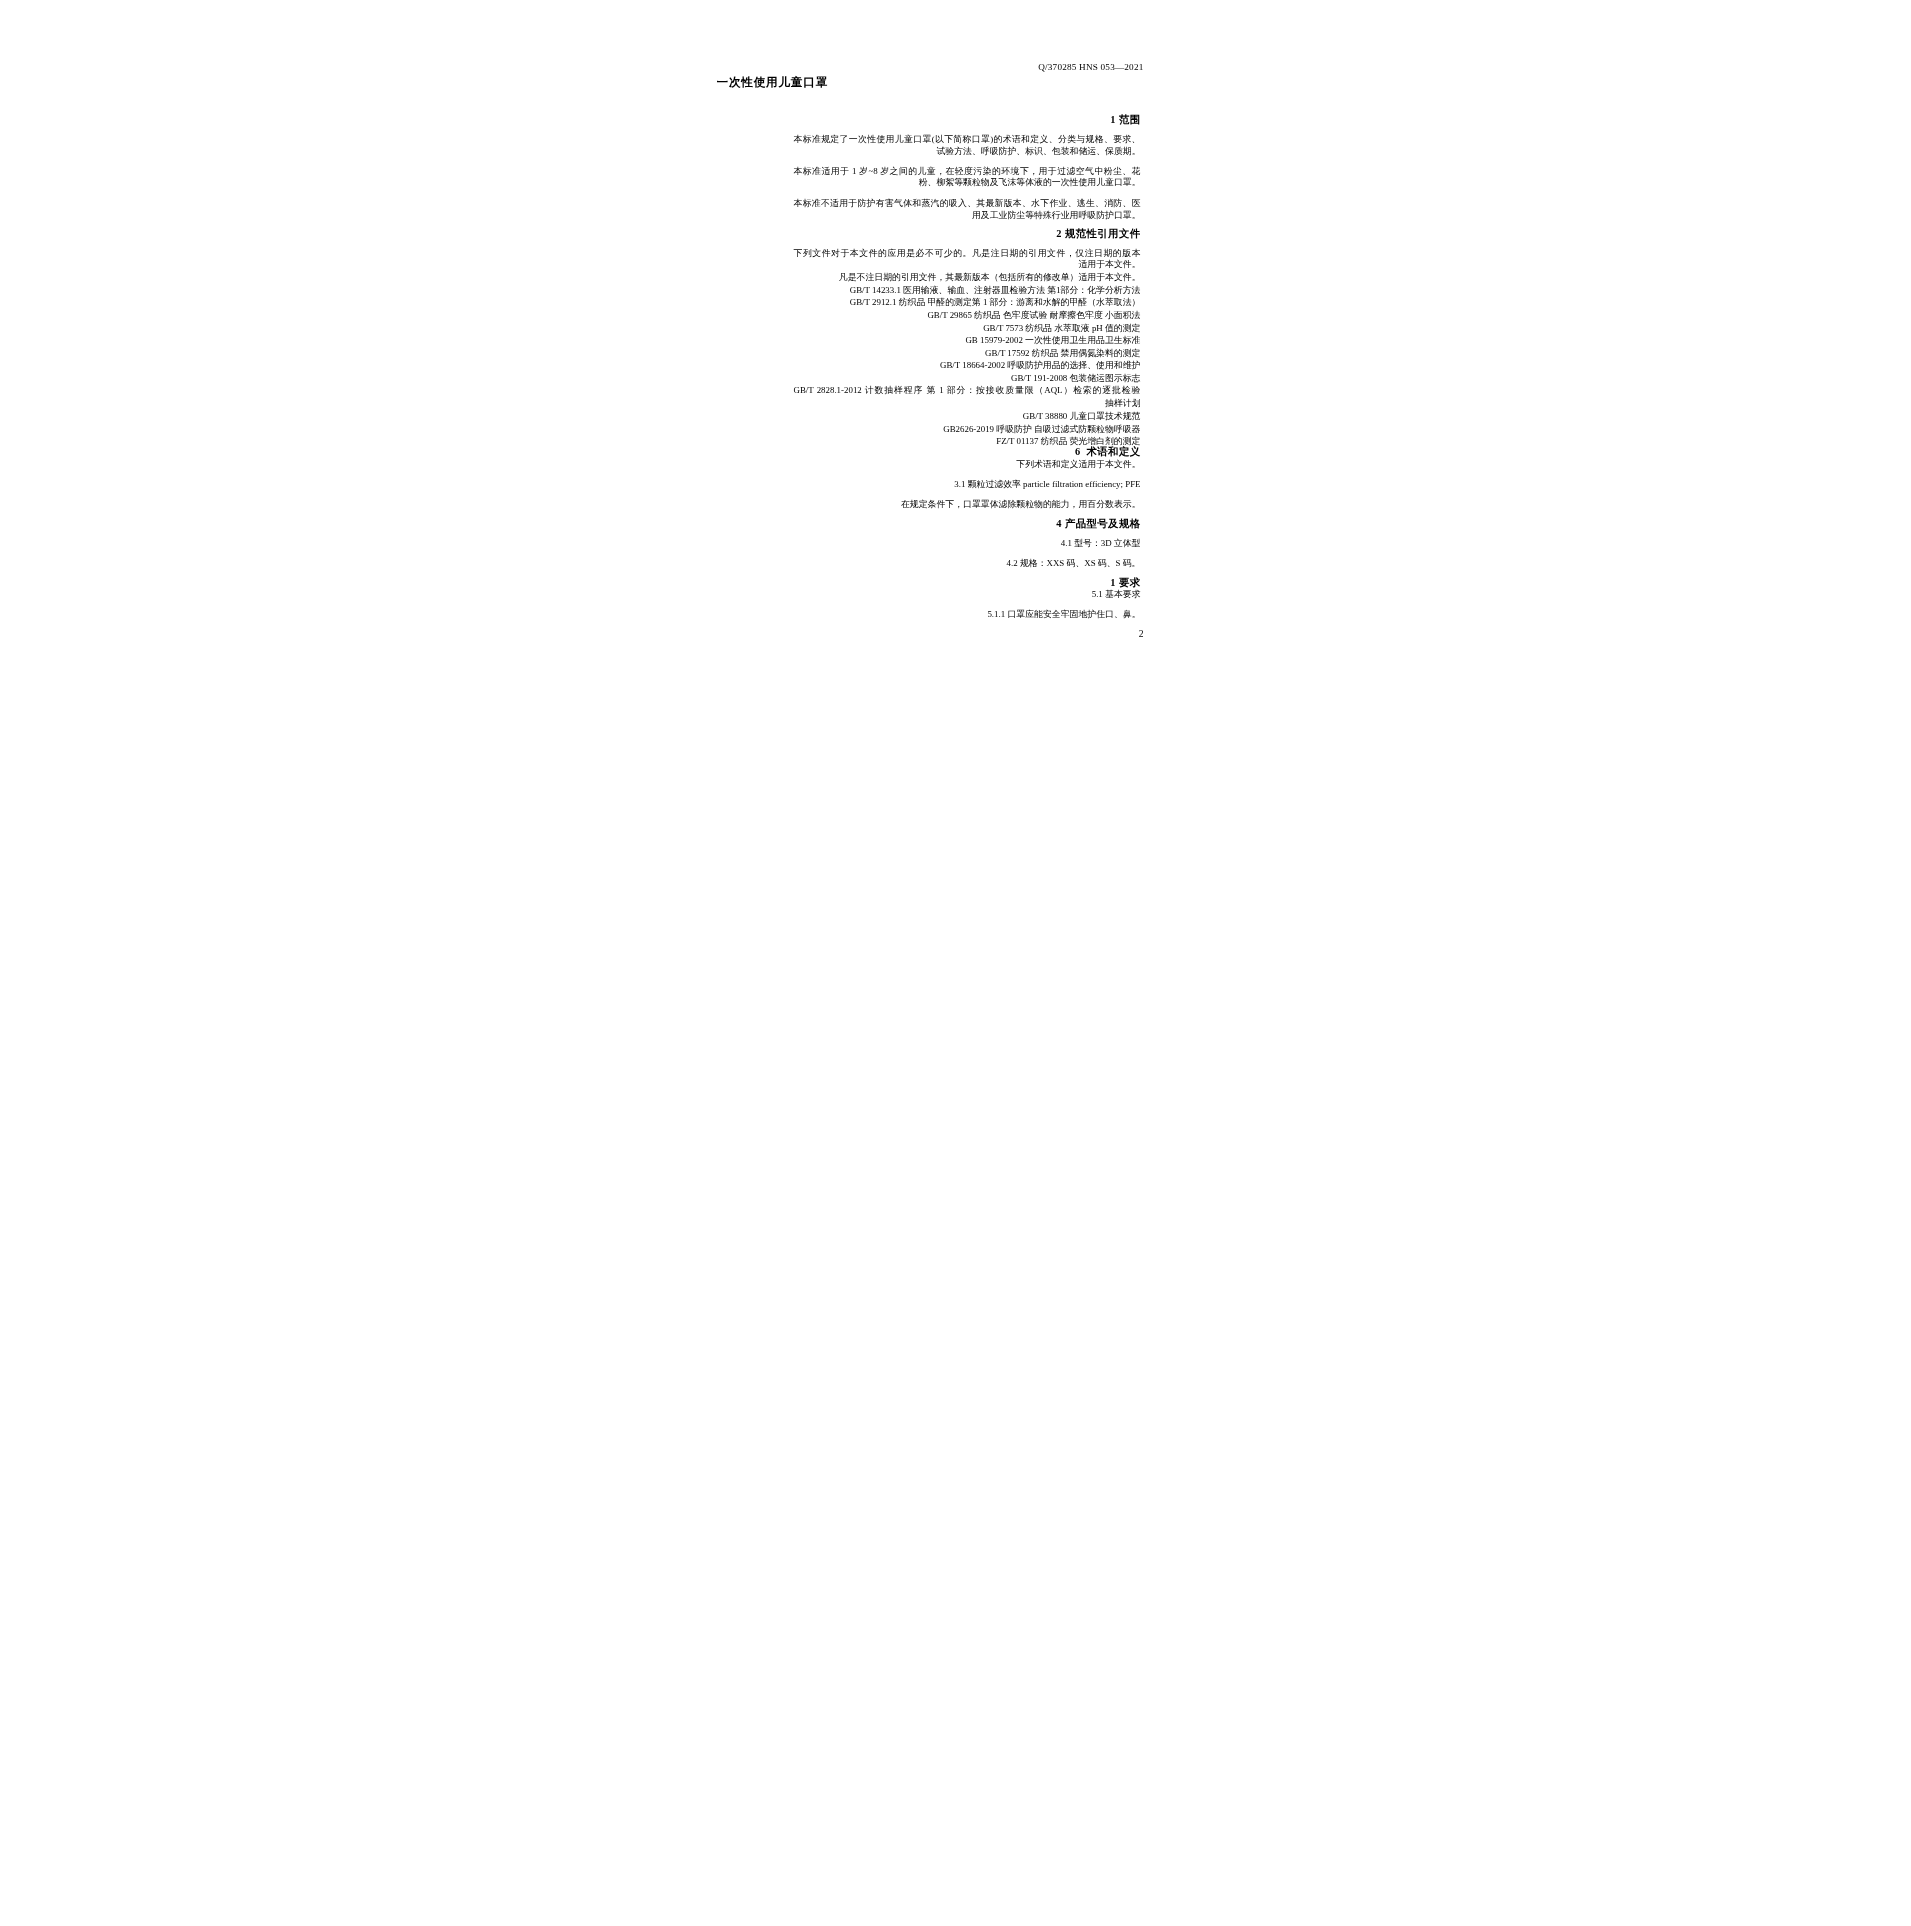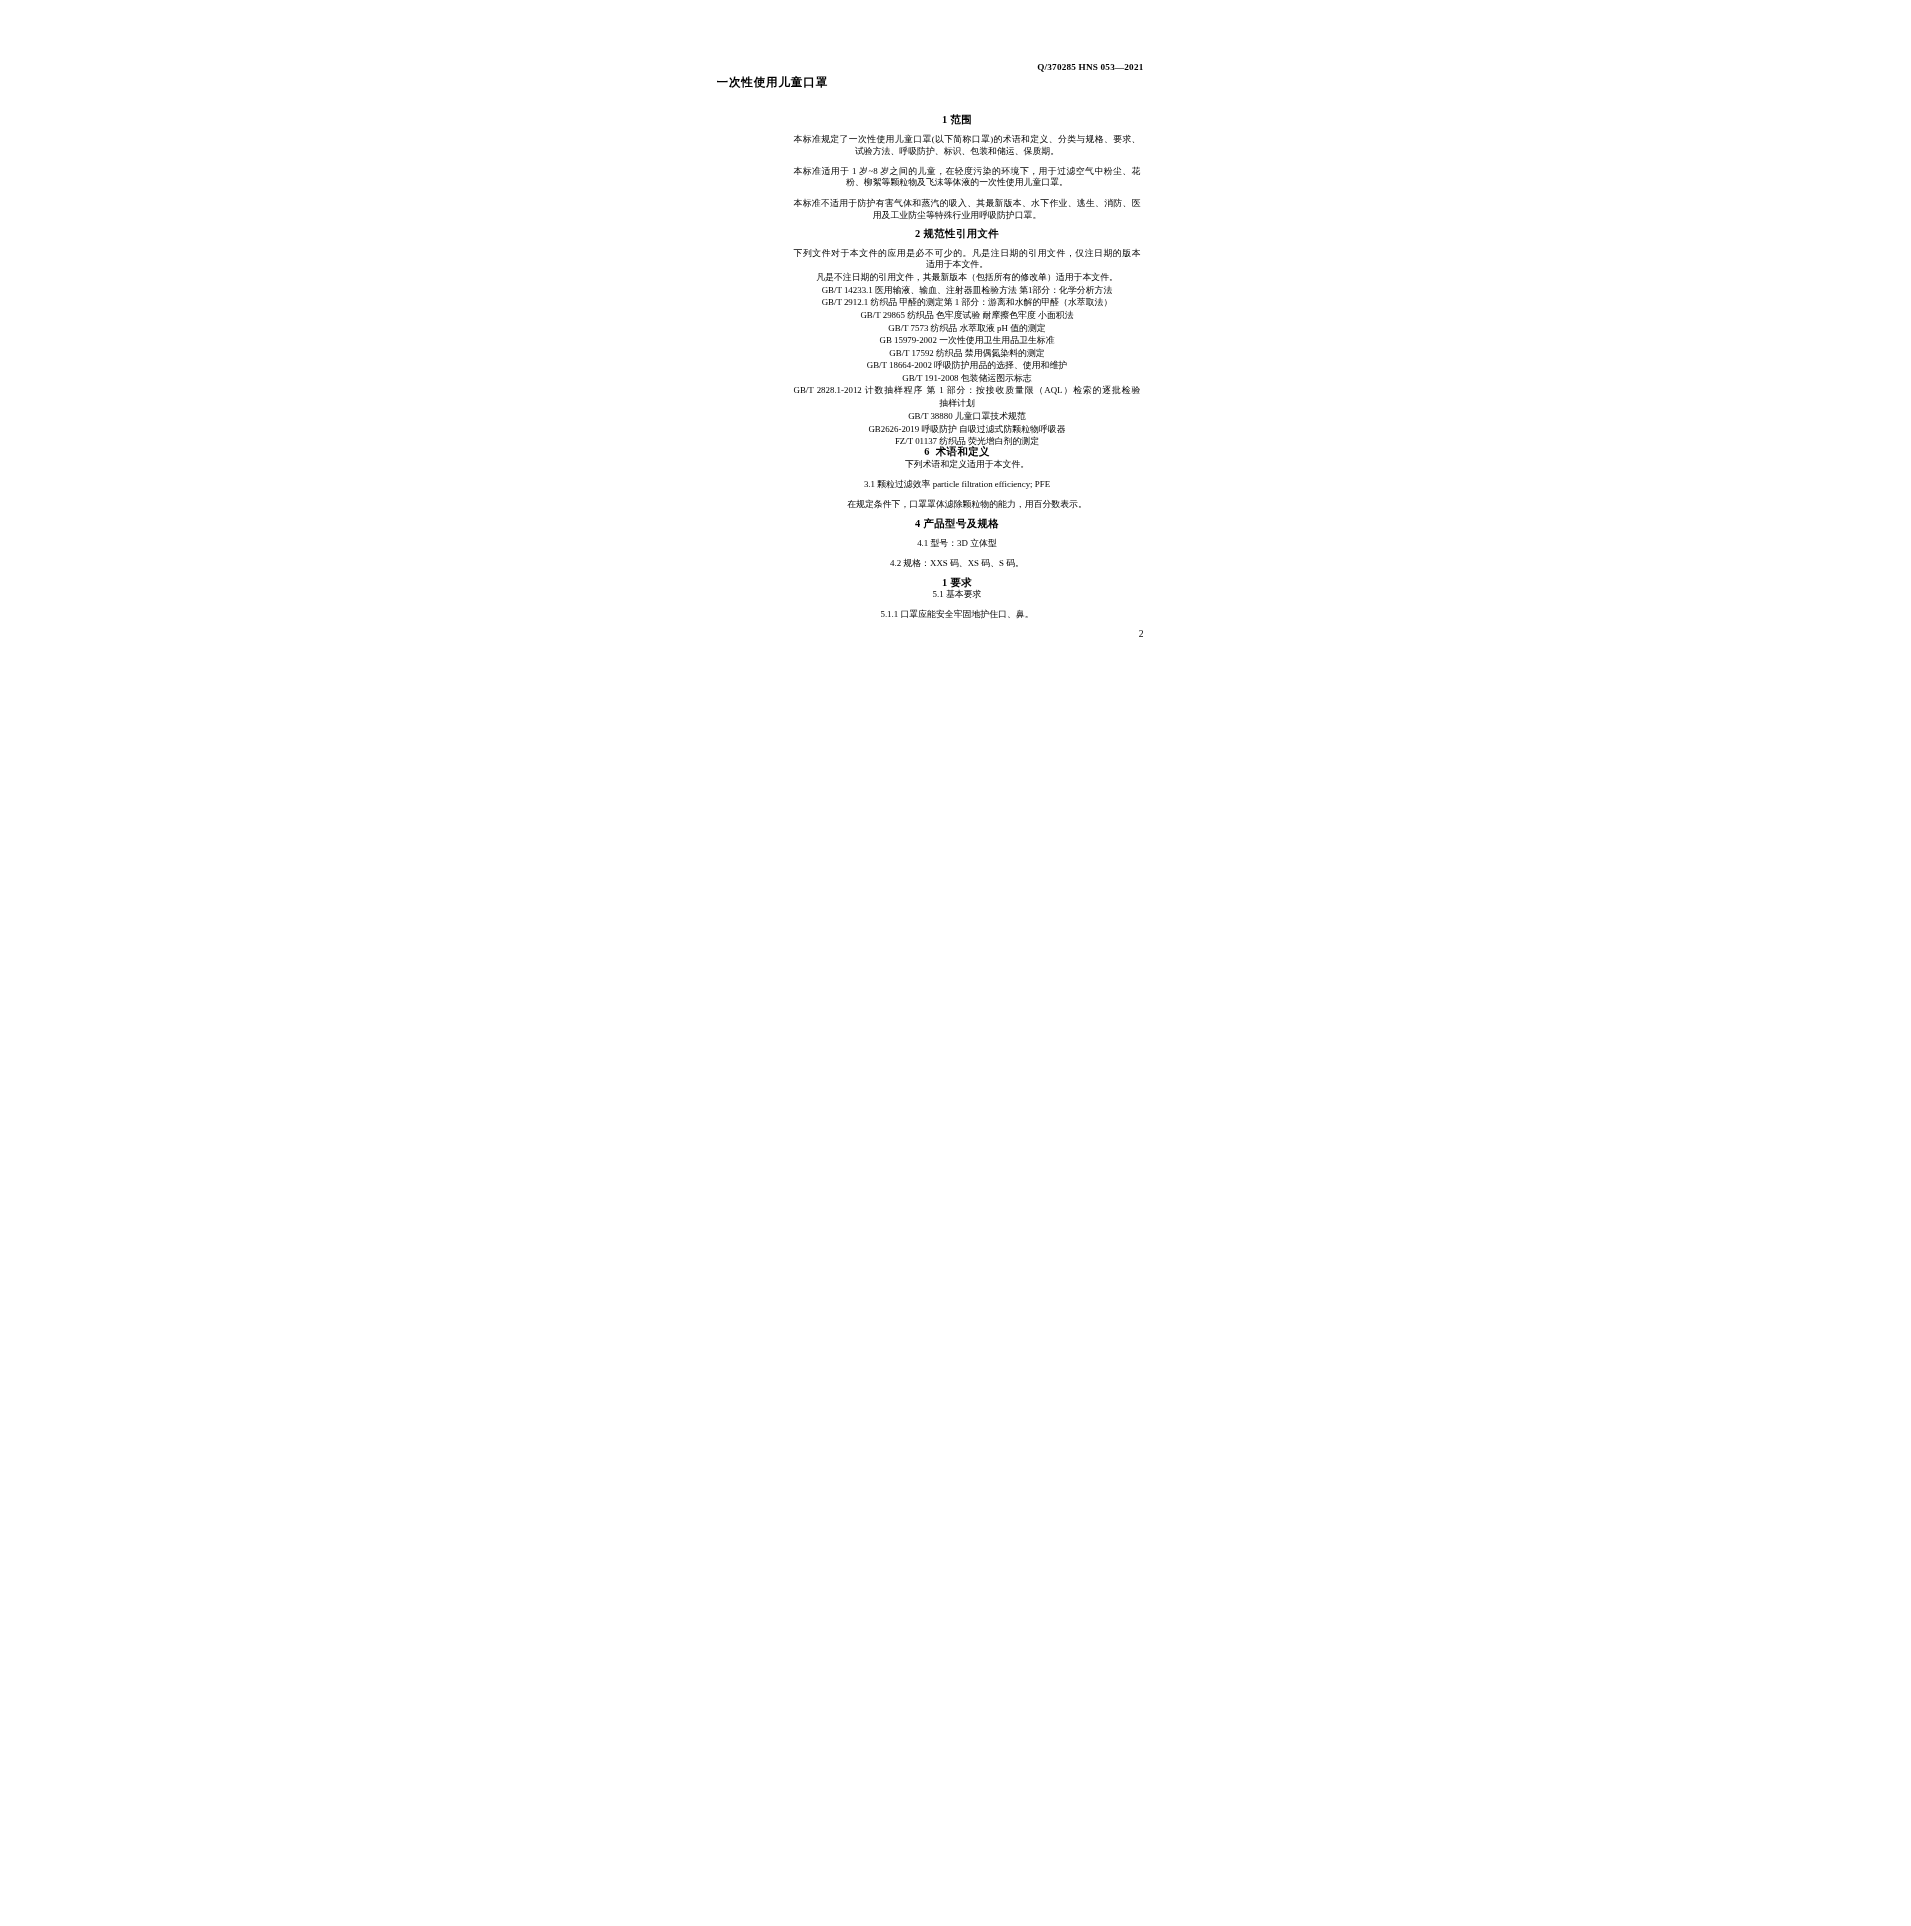--- a/index.html
+++ b/index.html
@@ -18,41 +18,40 @@
     overflow: hidden;
   }
   .doc-code {
     position: absolute;
     top: 61px;
     right: 51px;
     font-size: 9.2px;
     line-height: 12.3px;
     white-space: pre;
     letter-spacing: 0.2px;
-    font-weight: bold;
   }
   .doc-title {
     position: absolute;
     top: 74px;
     left: 0;
     width: 100%;
     text-align: left;
     font-size: 11.6px;
     font-weight: 700;
     line-height: 17px;
     letter-spacing: 0.8px;
   }
   .ln {
     position: absolute;
     left: 57px;
     width: 367px;
     font-size: 8.9px;
     line-height: 12.3px;
     white-space: pre;
-    text-align: center;
+    text-align: right;
   }
   .h {
     font-weight: 700;
     font-size: 10.4px;
     line-height: 14px;
     letter-spacing: 0.4px;
   }
   .ind {
     text-indent: 20px;
   }

